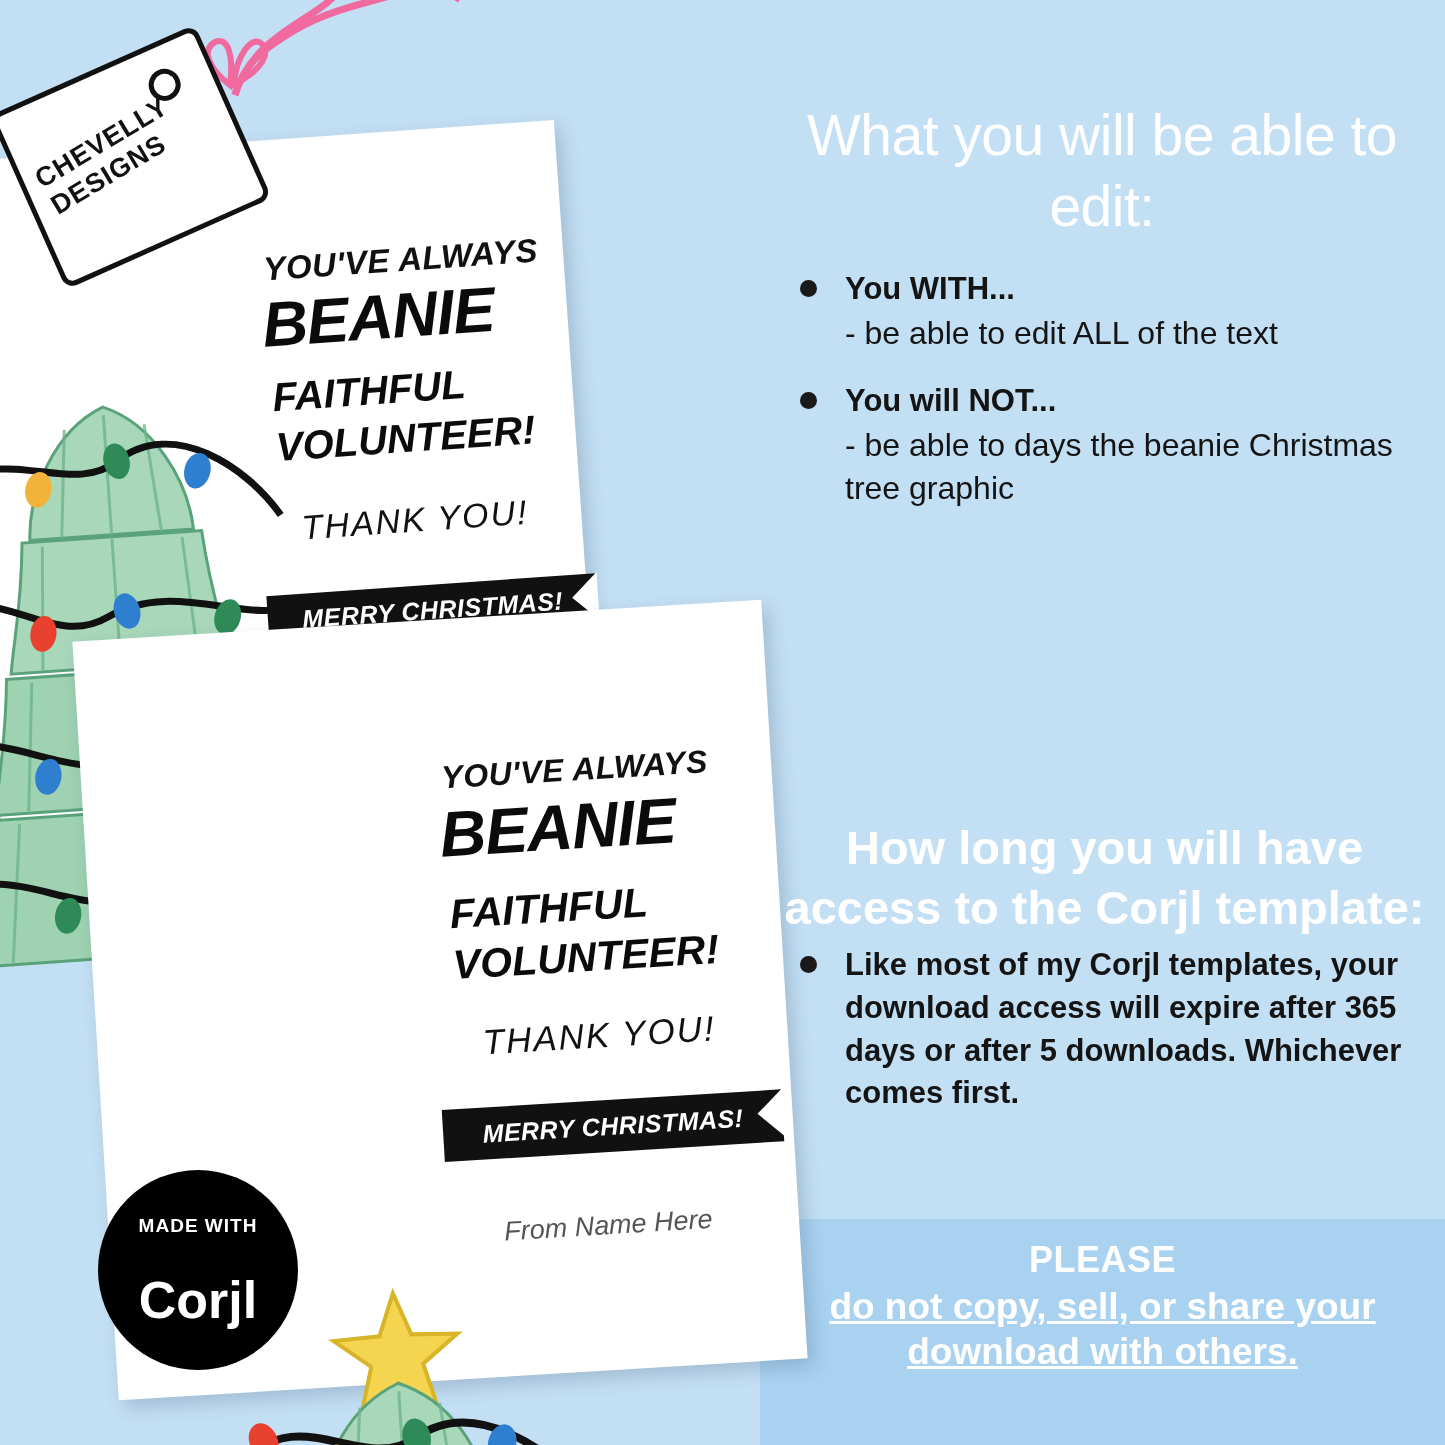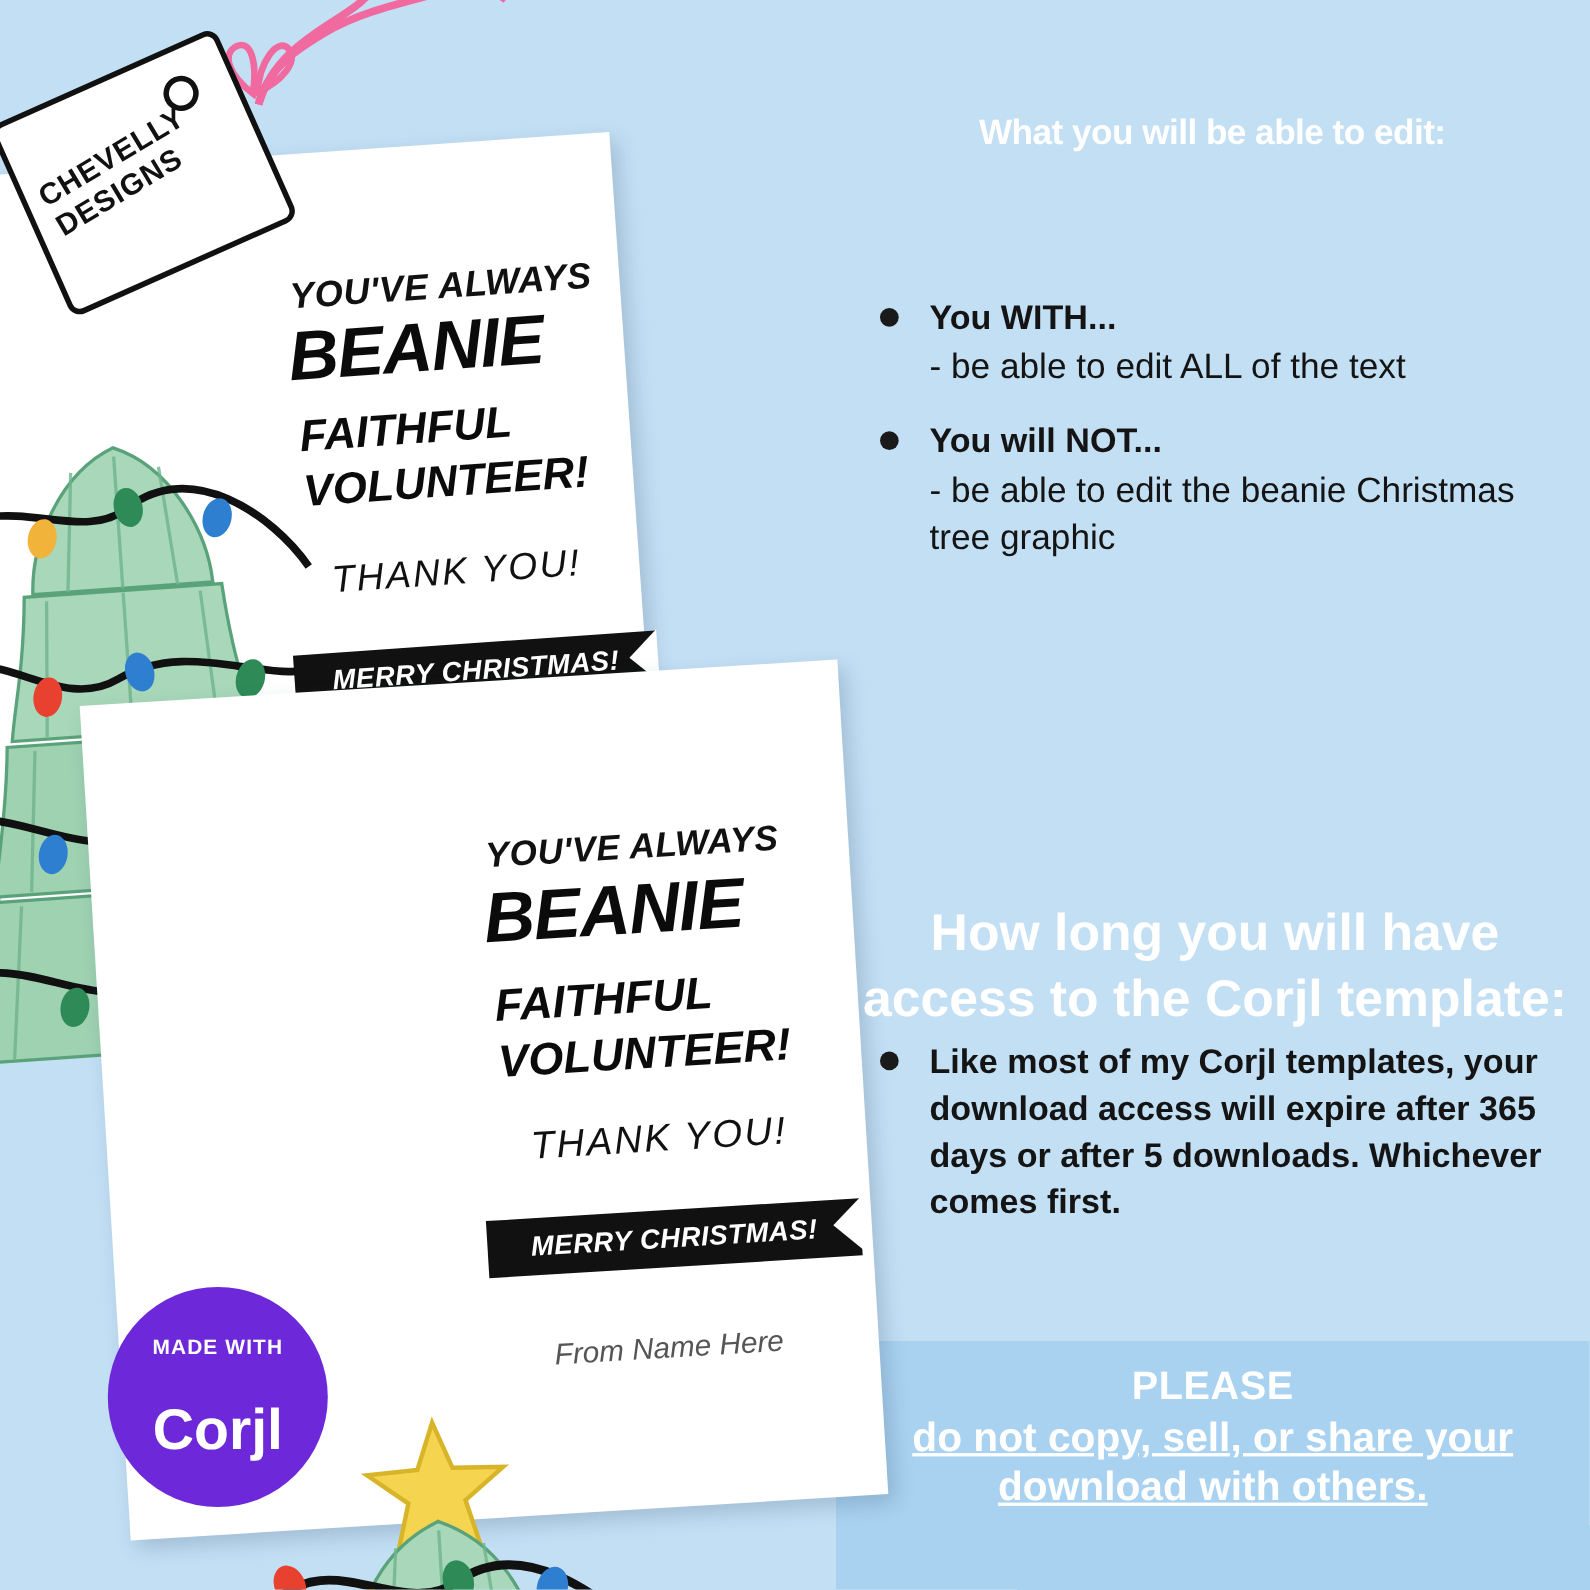--- a/index.html
+++ b/index.html
@@ -41,22 +41,22 @@
     background: #a9d2f0;
   }
 
   
   .edit-heading {
     position: absolute;
     left: 772px; top: 100px;
     width: 660px;
     text-align: center;
     color: #ffffff;
-    font-weight: bold;
-    font-size: 32px;
+    font-weight: normal;
+    font-size: 57px;
     line-height: 1.25;
     letter-spacing: -0.5px;
   }
   .bullet-list {
     position: absolute;
     left: 800px; top: 268px;
     width: 620px;
   }
   .bullet-row {
     display: flex;
@@ -259,21 +259,21 @@
     left: 130px; top: -10px;
     width: 330px; height: 140px;
   }
 
   
   .corjl-badge {
     position: absolute;
     left: 98px; top: 1170px;
     width: 200px; height: 200px;
     border-radius: 50%;
-    background: #6d28d9;
+    background: #000000;
     color: #fff;
     display: flex;
     flex-direction: column;
     align-items: center;
     justify-content: center;
     gap: 35px;
   }
   .corjl-small {
     font-size: 19px;
     font-weight: bold;
@@ -449,21 +449,21 @@
       <div class="bullet-dot"></div>
       <div class="bullet-body">
         <div class="bullet-title">You WITH...</div>
         <div class="bullet-text">- be able to edit ALL of the text</div>
       </div>
     </div>
     <div class="bullet-row">
       <div class="bullet-dot"></div>
       <div class="bullet-body">
         <div class="bullet-title">You will NOT...</div>
-        <div class="bullet-text">- be able to edit the beanie Christmas tree graphic</div>
+        <div class="bullet-text">- be able to days the beanie Christmas tree graphic</div>
       </div>
     </div>
   </div>
 
   <div class="access-heading">How long you will have access to the Corjl template:</div>
 
   <div class="bullet-list access-list">
     <div class="bullet-row">
       <div class="bullet-dot"></div>
       <div class="bullet-body">

